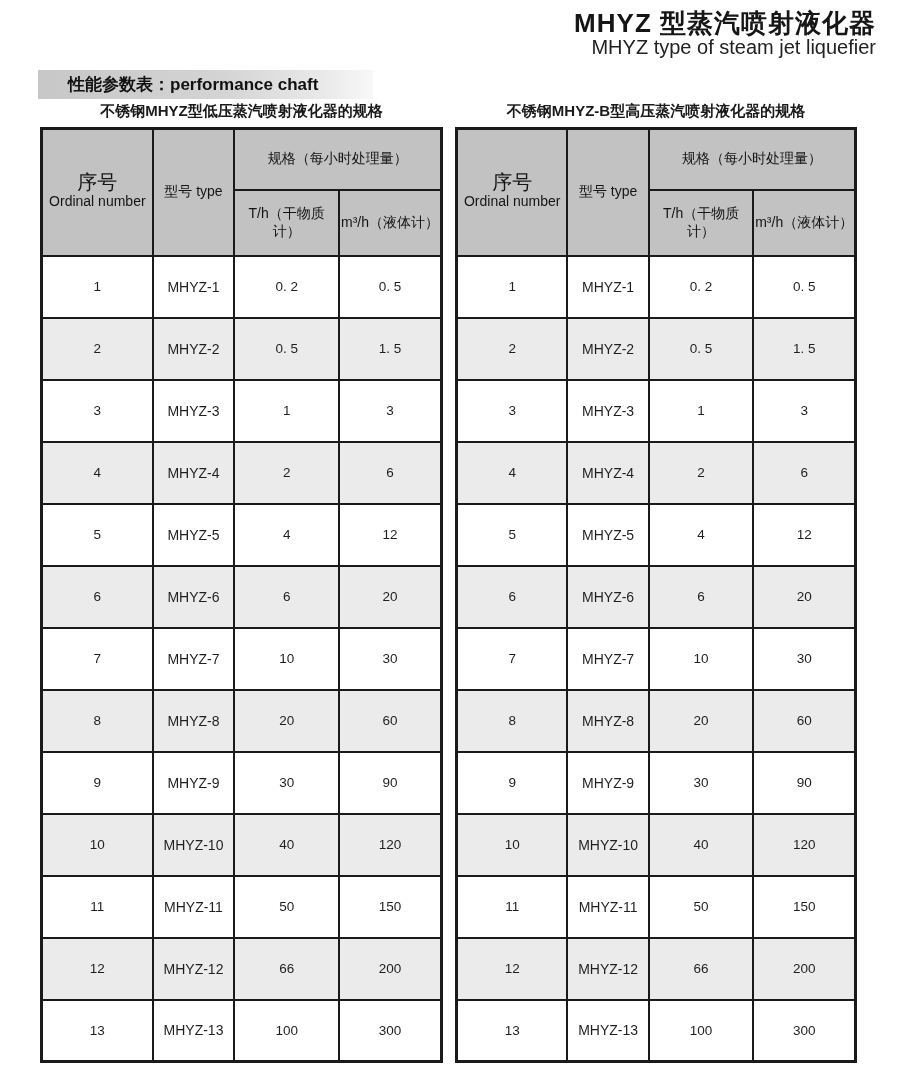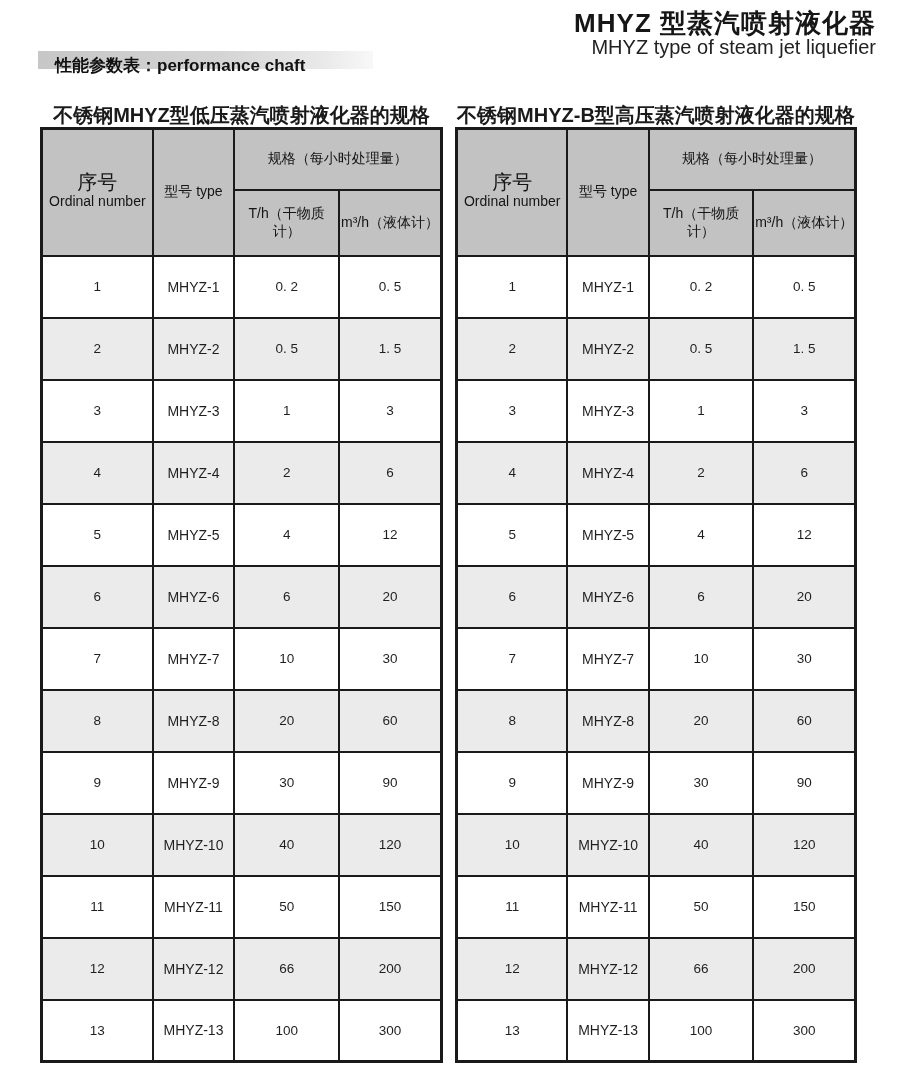--- a/index.html
+++ b/index.html
@@ -33,37 +33,37 @@
   }
   .title-en {
     font-size: 20px;
     font-weight: normal;
     color: #222222;
     line-height: 19px;
   }
   
   .section-bar {
     position: absolute;
-    top: 51px;
+    top: 70px;
     left: 38px;
     width: 335px;
-    height: 18px;
+    height: 29px;
     line-height: 29px;
-    padding-left: 17px;
+    padding-left: 30px;
     background: linear-gradient(90deg, #c7c7c7 0%, #d4d4d4 55%, #e9e9e9 85%, #f8f8f8 100%);
     font-size: 17px;
     font-weight: bold;
     color: #111111;
     white-space: nowrap;
   }
   
   .caption {
     position: absolute;
     top: 102px;
-    font-size: 20px;
+    font-size: 15px;
     font-weight: bold;
     color: #1a1a1a;
     text-align: center;
     white-space: nowrap;
   }
   .caption.left  { left: 40px;  width: 403px; }
   .caption.right { left: 455px; width: 402px; }
   
   table.spec {
     position: absolute;

